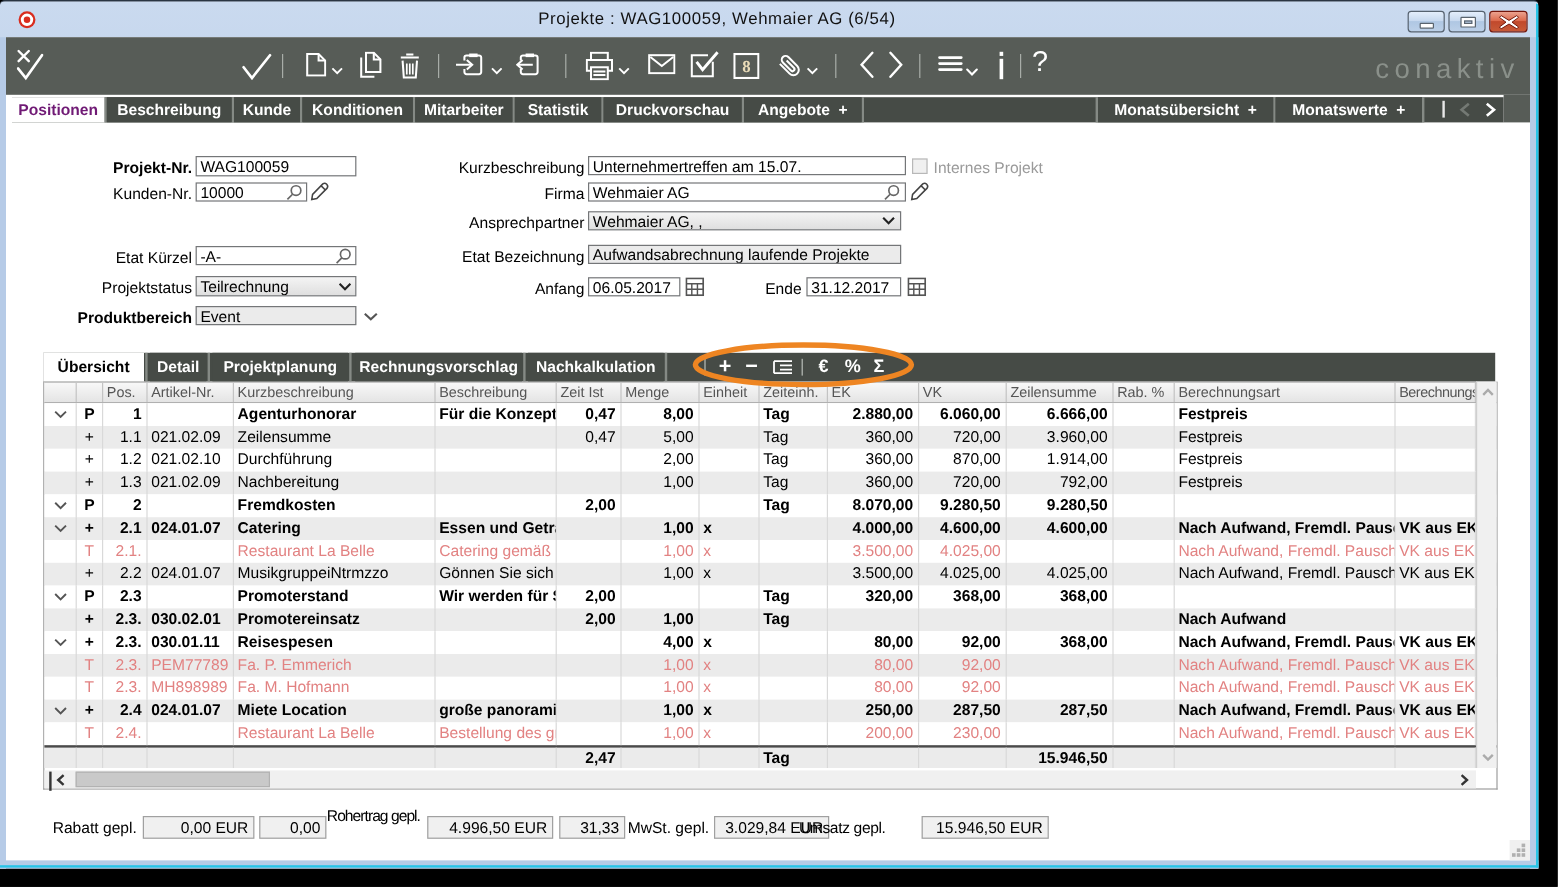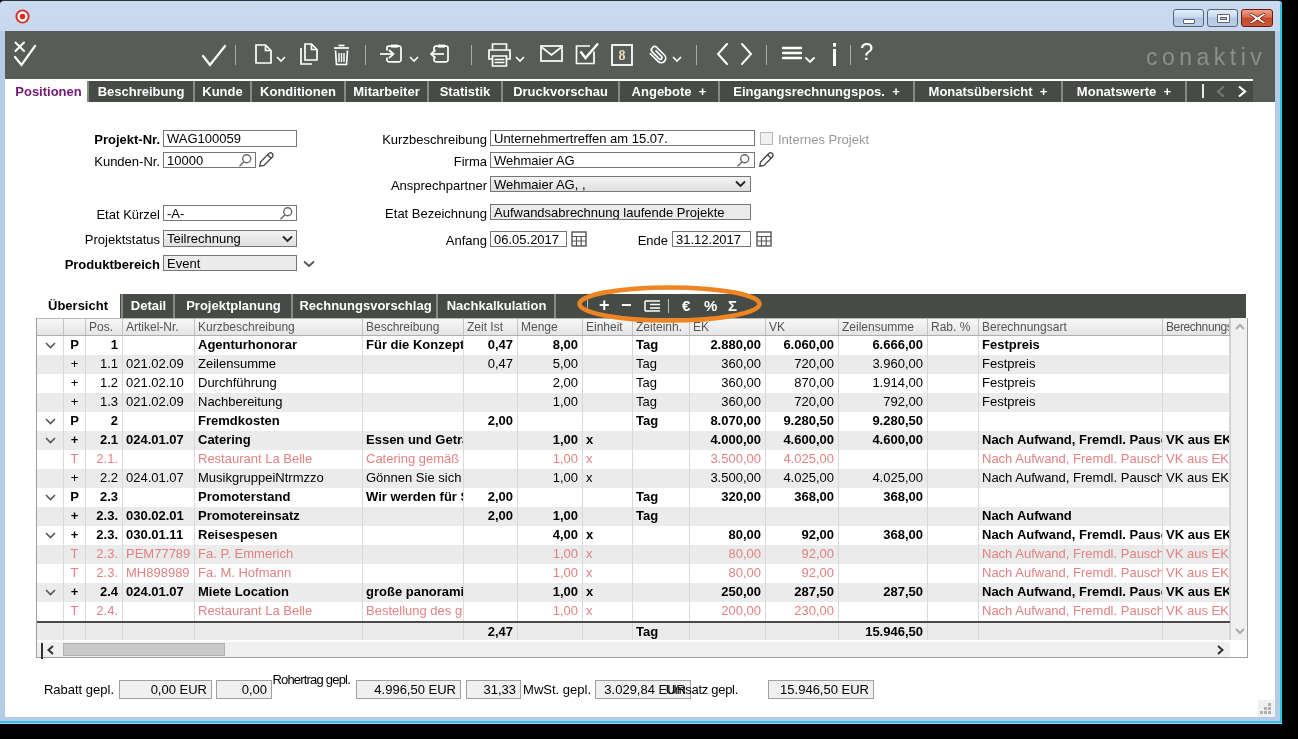--- a/index.html
+++ b/index.html
@@ -34,20 +34,21 @@
 .th{font-size:12px;line-height:17px;color:#555;padding:0 3px;border-right:1px solid #c3c3c3;white-space:nowrap;overflow:hidden;flex:none}
 #tablearea{border-left:1px solid #9e9e9e;border-right:1px solid #9e9e9e;border-bottom:1px solid #9e9e9e}
 .stab{position:absolute;top:0;height:24px;background:#464b46;color:#fff;font-weight:bold;font-size:13px;text-align:center;line-height:24px}
 .stab.act{background:#fff;color:#000}
 .sbtn{position:absolute;color:#fff;font-weight:bold}
 .binp{position:absolute;top:649px;height:19px;background:#f0f0f0;border:1px solid #a0a0a0;font-size:13px;line-height:17px;text-align:right;padding:0 4px}
 
 </style></head>
 <body>
 <div id="win">
+ <div id="title">Projekte : WAG100059, Wehmaier AG (6/54)</div>
  <svg id="appico" viewBox="0 0 16 16">
       <circle cx="8" cy="8" r="7.5" fill="#d92c1e"></circle>
       <circle cx="8" cy="8" r="4.2" fill="none" stroke="#fff" stroke-width="2.6"></circle>
     </svg>
  <div class="wbtn" id="bmin" style="left:1173px;width:31px">
       <div style="position:absolute;left:9px;top:9px;width:12px;height:5px;background:#fff;border:1px solid #5a646e;border-radius:1px"></div>
     </div>
  <div class="wbtn" id="bmax" style="left:1207px;width:31px">
       <div style="position:absolute;left:9px;top:4px;width:13px;height:9px;background:#fff;border:1px solid #5a646e;border-radius:1px">
         <div style="position:absolute;left:2px;top:2px;width:7px;height:3px;background:#b5c9e2;border:1px solid #5a646e"></div>
@@ -169,21 +170,20 @@
         <div style="position:absolute;left:1056px;top:0;width:2px;height:21px;background:#858a85"></div>
         <div style="position:absolute;left:1180px;top:0;width:2px;height:21px;background:#858a85"></div>
    <div class="tab act" style="left:5px;width:77px">Positionen</div>
    <div class="tab" style="left:84px;width:104px">Beschreibung</div>
    <div class="tab" style="left:190px;width:55px">Kunde</div>
    <div class="tab" style="left:247px;width:92px">Konditionen</div>
    <div class="tab" style="left:341px;width:81px">Mitarbeiter</div>
    <div class="tab" style="left:424px;width:72px">Statistik</div>
    <div class="tab" style="left:498px;width:115px">Druckvorschau</div>
    <div class="tab" style="left:615px;width:98px">Angebote&nbsp;&nbsp;+</div>
-   <div class="tab" style="left:715px;width:193px">Eingangsrechnungspos.&nbsp;&nbsp;+</div>
    <div class="tab" style="left:910px;width:146px">Monatsübersicht&nbsp;&nbsp;+</div>
    <div class="tab" style="left:1058px;width:122px">Monatswerte&nbsp;&nbsp;+</div>
    <div style="position:absolute;left:1197px;top:3px;width:2px;height:14px;background:#e8e8e8"></div>
    <svg style="position:absolute;left:1210px;top:4px" width="12" height="13" viewBox="0 0 12 13" fill="none" stroke="#747974" stroke-width="2.2">
           <path d="M9 1.5 L3 6.5 L9 11.5"></path>
         </svg>
    <svg style="position:absolute;left:1231px;top:4px" width="12" height="13" viewBox="0 0 12 13" fill="none" stroke="#fff" stroke-width="2.2">
           <path d="M3 1.5 L9 6.5 L3 11.5"></path>
         </svg>
   </div>

